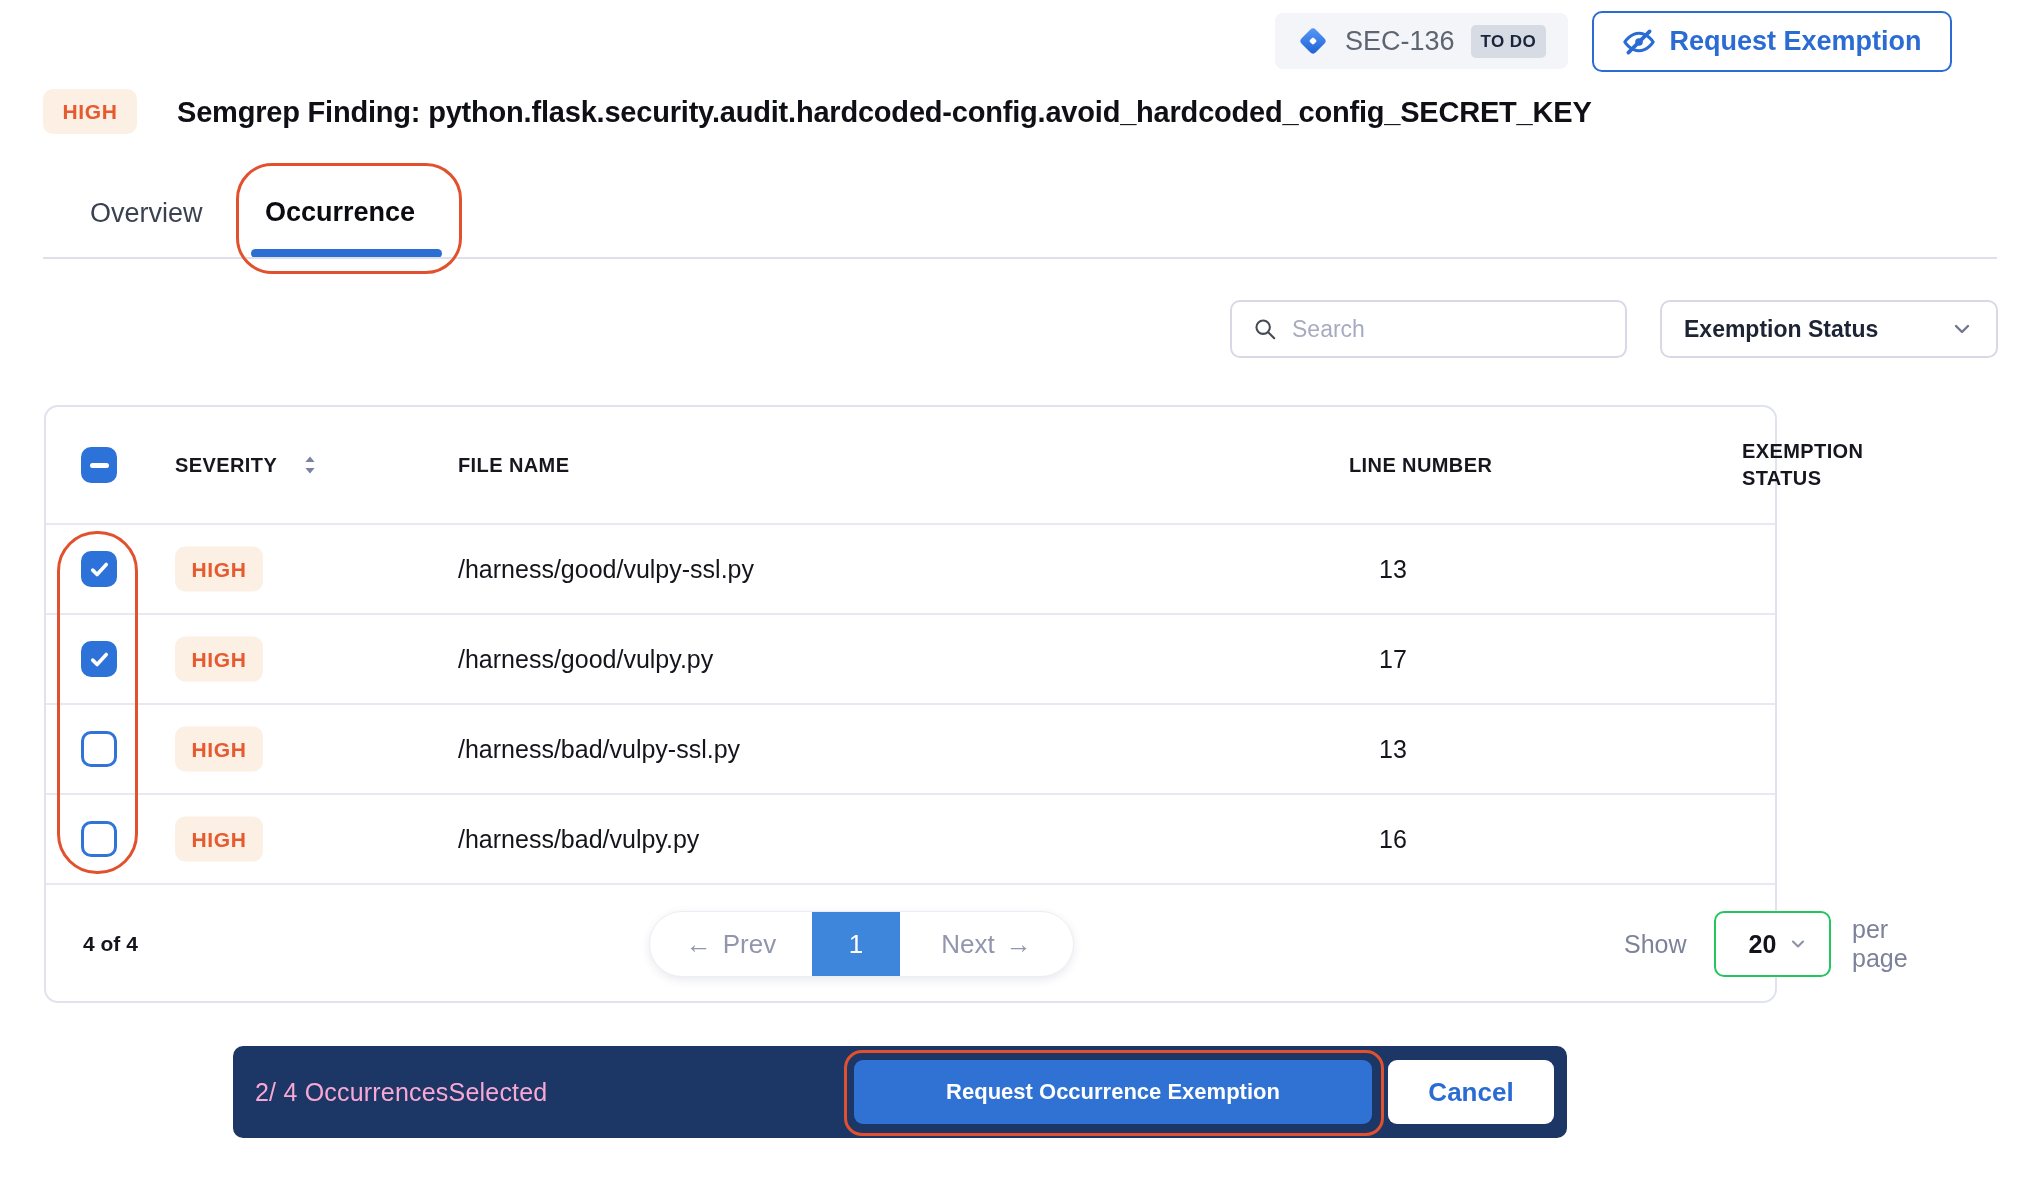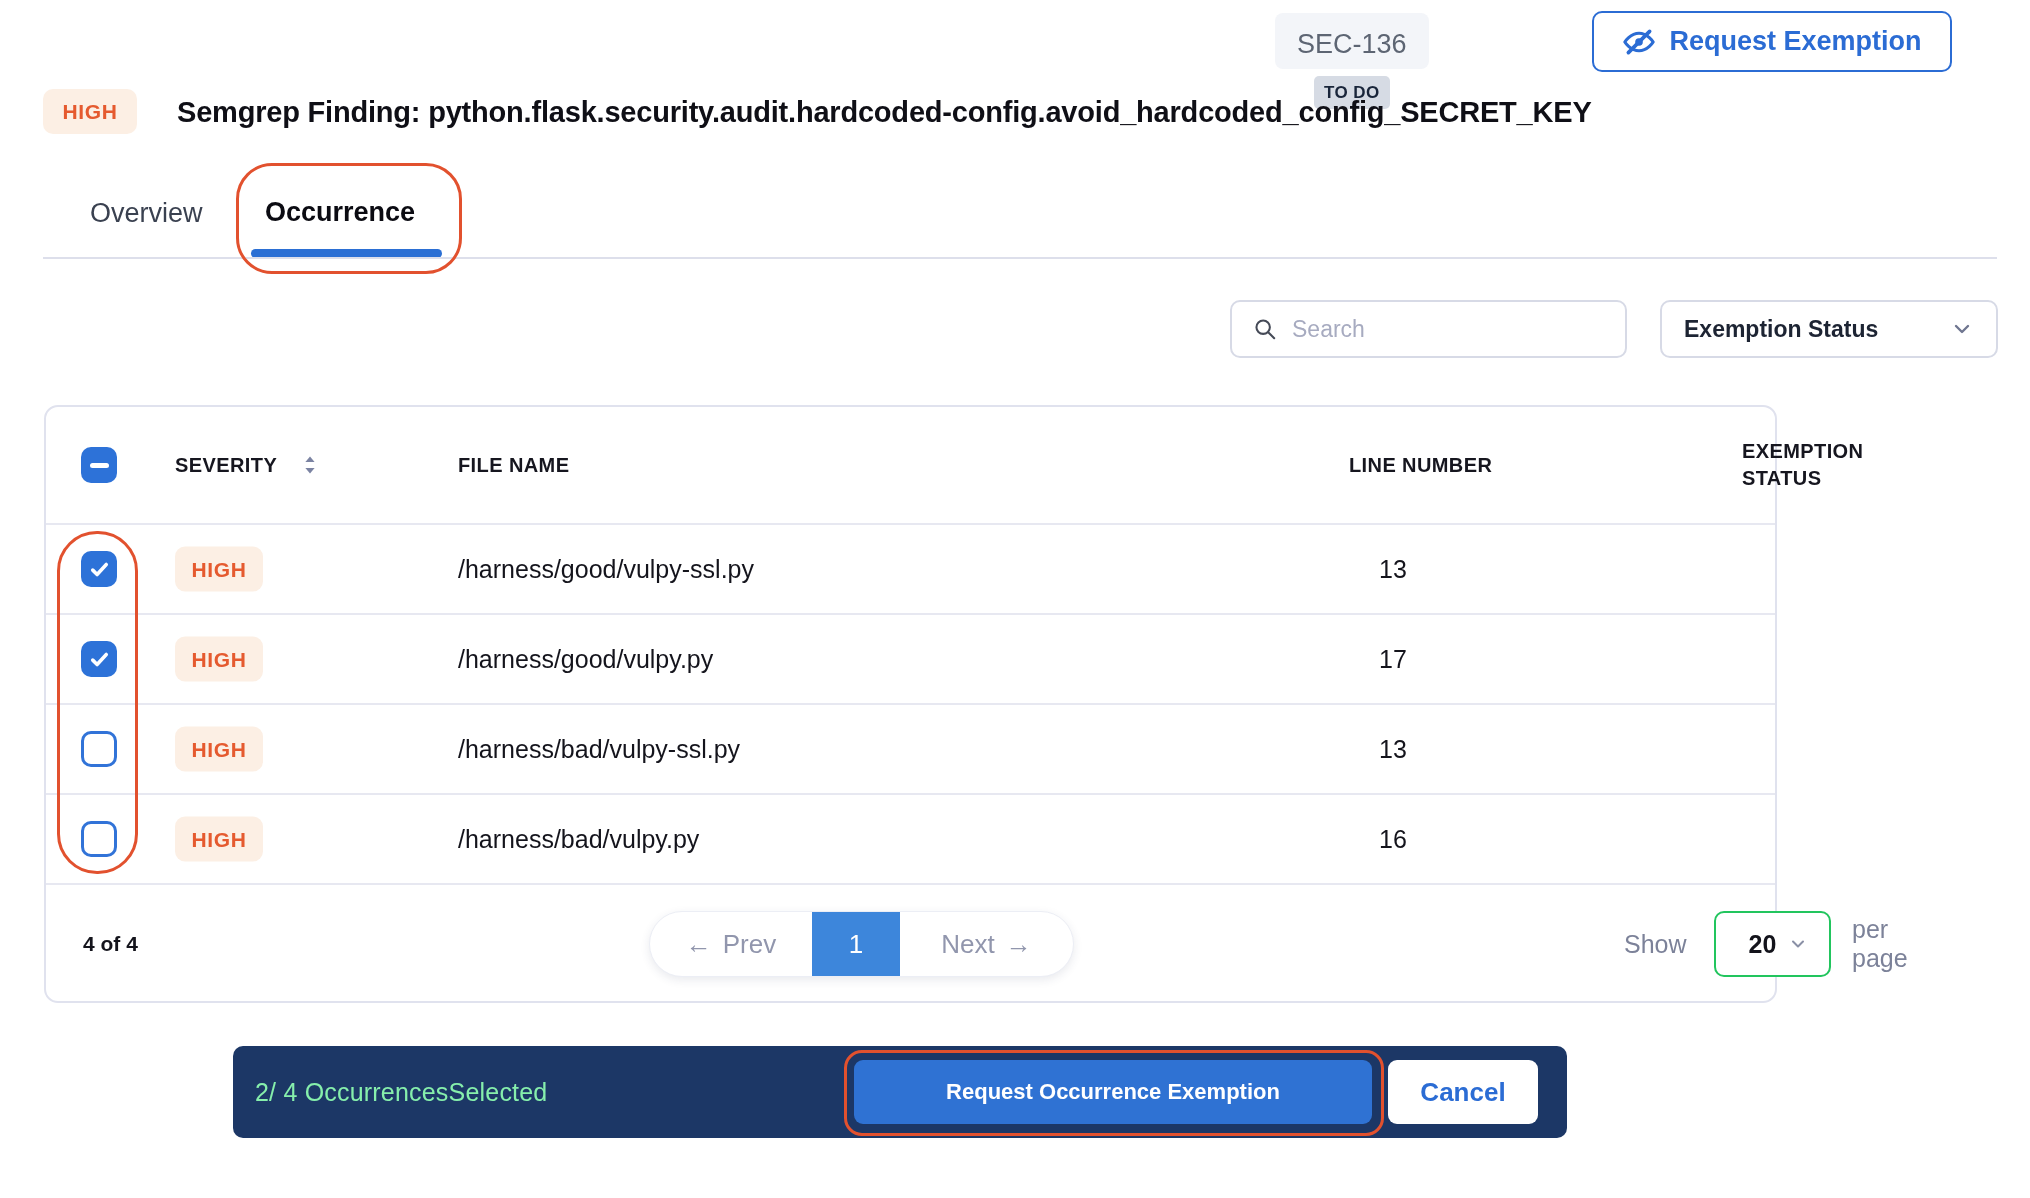--- a/index.html
+++ b/index.html
@@ -8,21 +8,21 @@
     position:relative;
     background:#ffffff;
     font-family:"Liberation Sans","DejaVu Sans",sans-serif;
     color:#14141c;
     overflow:hidden;
   }
 
   
   .jira-badge { position:absolute; left:1275px; top:13px; height:56px;
     display:flex; align-items:center; gap:16px; padding:0 22px;
-    background:#f3f5f9; border-radius:8px;flex-direction:column; }
+    background:#f3f5f9; border-radius:8px; }
   .jira-icon { width:32px; height:32px; }
   .jira-key { font-size:27px; color:#5d6573; }
   .todo-badge { background:#d6dbe4; color:#19253a; font-size:17px; font-weight:bold;
     padding:7px 10px 6px; border-radius:5px; letter-spacing:0.4px; }
 
   .request-exemption { position:absolute; left:1592px; top:11px; width:360px; height:61px;
     border:2.5px solid #2b6cd4; border-radius:10px; background:#fff; cursor:pointer;
     display:flex; align-items:center; justify-content:center; gap:13px;
     color:#2b6cd4; font-weight:bold; font-size:27px; font-family:inherit; }
   .eye-slash { width:34px; height:34px; }
@@ -112,25 +112,25 @@
     width:117px; height:66px; border:2px solid #22c55e; border-radius:10px; background:#fff;
     display:flex; align-items:center; justify-content:center; gap:12px; cursor:pointer;padding-left:12px; }
   .size-dd-value { font-size:25px; font-weight:bold; color:#13131b; }
   .perpage-label { position:absolute; left:1806px; top:50%; transform:translateY(-50%);
     font-size:25px; color:#7c8299; }
 
   
   .action-bar { position:absolute; left:233px; top:1046px; width:1334px; height:92px;
     background:#1c3766; border-radius:10px; }
   .sel-text { position:absolute; left:22px; top:50%; transform:translateY(-50%);
-    color:#86efac; font-size:25px; font-weight:500; letter-spacing:0.2px; }
+    color:#f9a8d4; font-size:25px; font-weight:500; letter-spacing:0.2px; }
   .primary-btn { position:absolute; left:621px; top:14px; width:518px; height:64px;
     background:#2f72d3; border:none; border-radius:9px; color:#fff; font-weight:bold;
     font-size:22px; font-family:inherit; cursor:pointer; }
-  .cancel-btn { position:absolute; left:1155px; top:14px; width:150px; height:64px;
+  .cancel-btn { position:absolute; left:1155px; top:14px; width:166px; height:64px;
     background:#fff; border:none; border-radius:9px; color:#2b6cd4; font-weight:bold;
     font-size:26px; font-family:inherit; cursor:pointer; }
 
   
   .ring { position:absolute; border:3.5px solid #e2512e; pointer-events:none; background:transparent; }
   .ring-tab { left:236px; top:163px; width:226px; height:111px; border-radius:36px; }
   .ring-cbcol { left:57px; top:531px; width:81px; height:343px; border-radius:40px; }
   .ring-primary { left:844px; top:1050px; width:540px; height:86px; border-radius:18px; }
 </style>
 </head>

